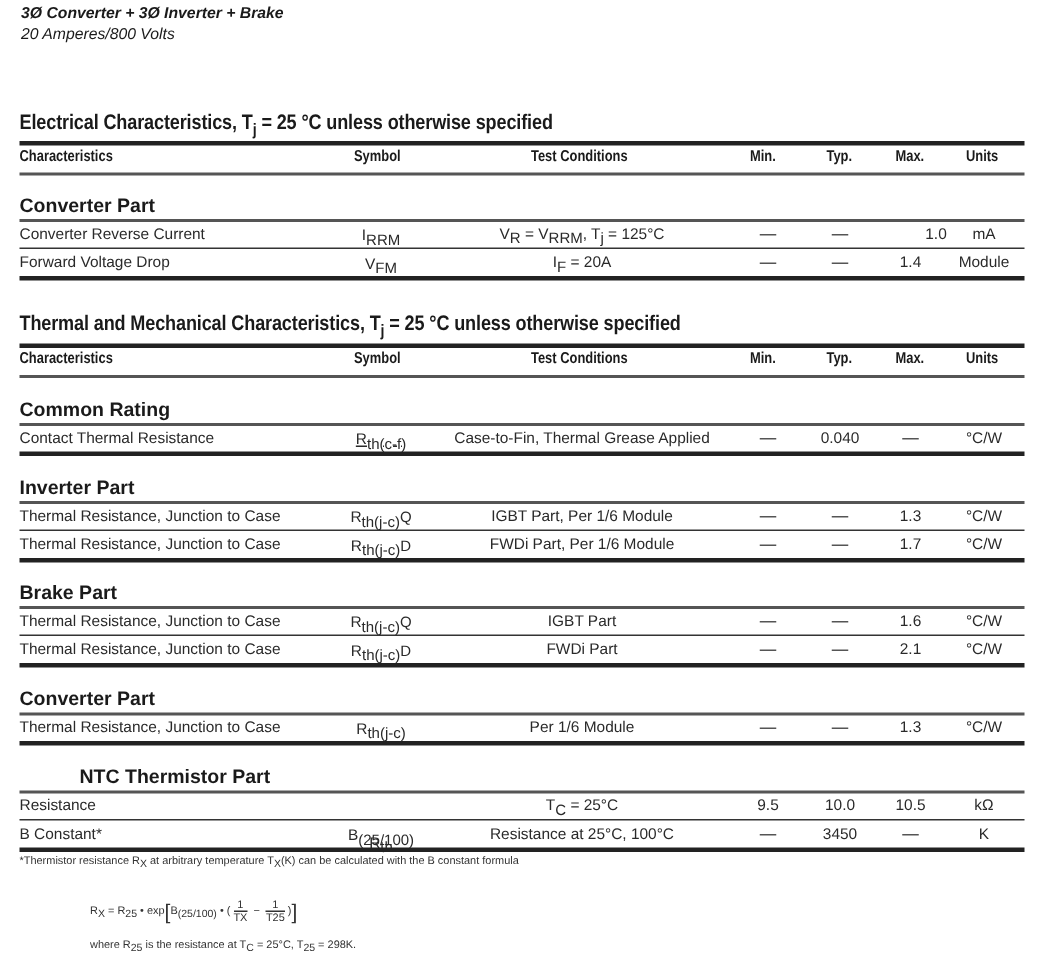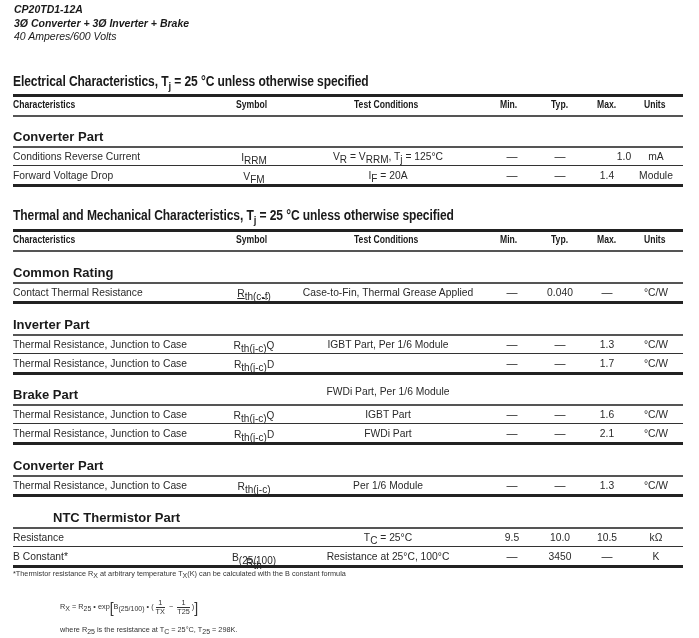--- a/index.html
+++ b/index.html
@@ -25,23 +25,22 @@
   .formula sub { font-size: 7px; vertical-align: -2px; }
   .frac { display: inline-block; vertical-align: middle; text-align: center; margin: 0 2px; }
   .frac .num { display: block; border-bottom: 0.8px solid #333; padding: 0 2px; line-height: 8px; }
   .frac .den { display: block; line-height: 8px; }
   .bracket { font-size: 14px; vertical-align: middle; }
 </style>
 </head>
 <body>
 
 <div class="hdr">
-  <div class="b">CP20TD1-12A</div>
   <div class="b">3Ø Converter + 3Ø Inverter + Brake</div>
-  <div>40 Amperes/600 Volts</div>
+  <div>20 Amperes/800 Volts</div>
 </div>
 
 <div class="sec-title" style="top:73px;">
   <span>Electrical Characteristics, T</span><sub>j</sub><span> = 25 °C unless otherwise specified</span>
 </div>
 <div class="rule r3" style="top:94px;"></div>
 <div id="colhdr-e">
     <div class="colhdr" style="left: 13px; top: 98px;">Characteristics</div>
     <div class="colhdr" style="left: 236px; top: 98px;">Symbol</div>
     <div class="colhdr" style="left: 354px; top: 98px;">Test Conditions</div>
@@ -49,21 +48,21 @@
     <div class="colhdr" style="left: 551px; top: 98px;">Typ.</div>
     <div class="colhdr" style="left: 597px; top: 98px;">Max.</div>
     <div class="colhdr" style="left: 644px; top: 98px;">Units</div>
   </div>
 <div class="rule r2" style="top:115px;"></div>
 
 <div id="elec-body">
     <div class="group-title" style="top: 129px;">Converter Part</div>
     <div class="rule r2" style="top: 146px;"></div>
     <div>
-      <div class="cell" style="left: 13px; top: 151px;">Conditions Reverse Current</div>
+      <div class="cell" style="left: 13px; top: 151px;">Converter Reverse Current</div>
       <div class="cell c" style="left: 254px; top: 152px;"><span>I</span><sub>RRM</sub></div>
       <div class="cell c" style="left: 388px; top: 151px;">V<sub>R</sub> = V<sub>RRM</sub>, T<sub>j</sub> = 125°C</div>
       <div class="cell c" style="left: 512px; top: 151px;"><span class="dash"></span></div>
       <div class="cell c" style="left: 560px; top: 151px;"><span class="dash"></span></div>
       <div class="cell c" style="left: 607px; top: 151px; margin-left: 17px;"><span>1.0</span></div>
       <div class="cell c" style="left: 656px; top: 151px;"><span>mA</span></div>
     </div>
     <div class="rule r1" style="top: 165px;"></div>
     <div>
       <div class="cell" style="left: 13px; top: 170px;">Forward Voltage Drop</div>
@@ -113,21 +112,21 @@
       <div class="cell c" style="left: 388px; top: 339px;">IGBT Part, Per 1/6 Module</div>
       <div class="cell c" style="left: 512px; top: 339px;"><span class="dash"></span></div>
       <div class="cell c" style="left: 560px; top: 339px;"><span class="dash"></span></div>
       <div class="cell c" style="left: 607px; top: 339px;"><span>1.3</span></div>
       <div class="cell c" style="left: 656px; top: 339px;"><span>°C/W</span></div>
     </div>
     <div class="rule r1" style="top: 353px;"></div>
     <div>
       <div class="cell" style="left: 13px; top: 358px;">Thermal Resistance, Junction to Case</div>
       <div class="cell c" style="left: 254px; top: 359px;"><span>R</span><sub>th(j-c)</sub><sup>D</sup></div>
-      <div class="cell c" style="left: 388px; top: 358px; margin-top: 28px;">FWDi Part, Per 1/6 Module</div>
+      <div class="cell c" style="left: 388px; top: 358px;">FWDi Part, Per 1/6 Module</div>
       <div class="cell c" style="left: 512px; top: 358px;"><span class="dash"></span></div>
       <div class="cell c" style="left: 560px; top: 358px;"><span class="dash"></span></div>
       <div class="cell c" style="left: 607px; top: 358px;"><span>1.7</span></div>
       <div class="cell c" style="left: 656px; top: 358px;"><span>°C/W</span></div>
     </div>
     <div class="rule r3" style="top: 372px;"></div>
     <div class="group-title" style="top: 387px;">Brake Part</div>
     <div class="rule r2" style="top: 404px;"></div>
     <div>
       <div class="cell" style="left: 13px; top: 409px;">Thermal Resistance, Junction to Case</div>

